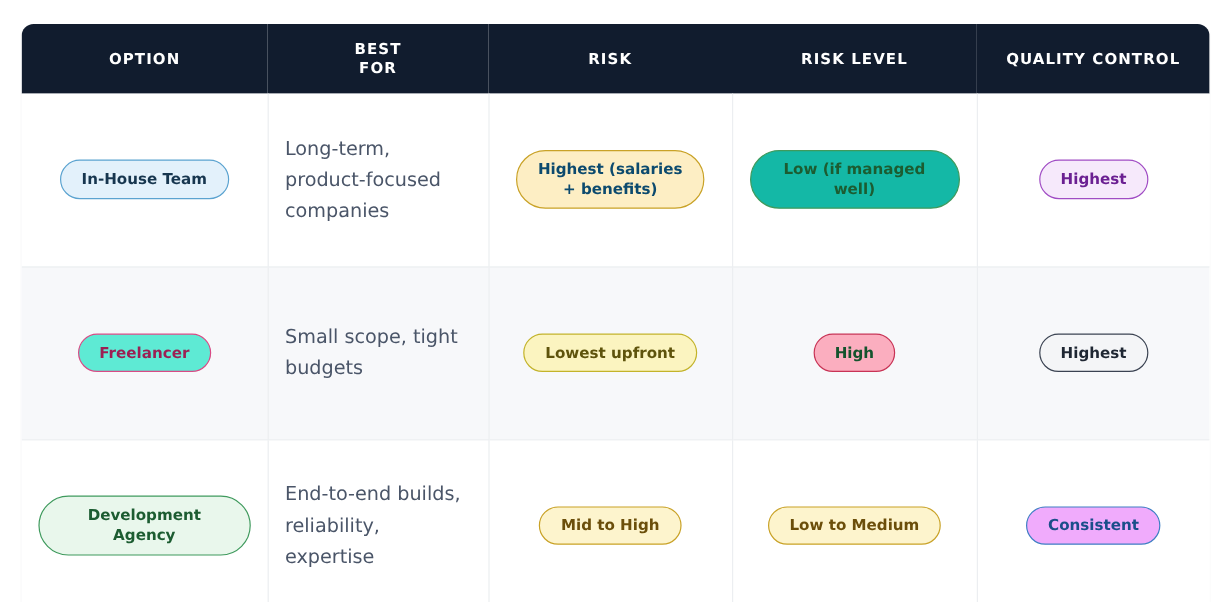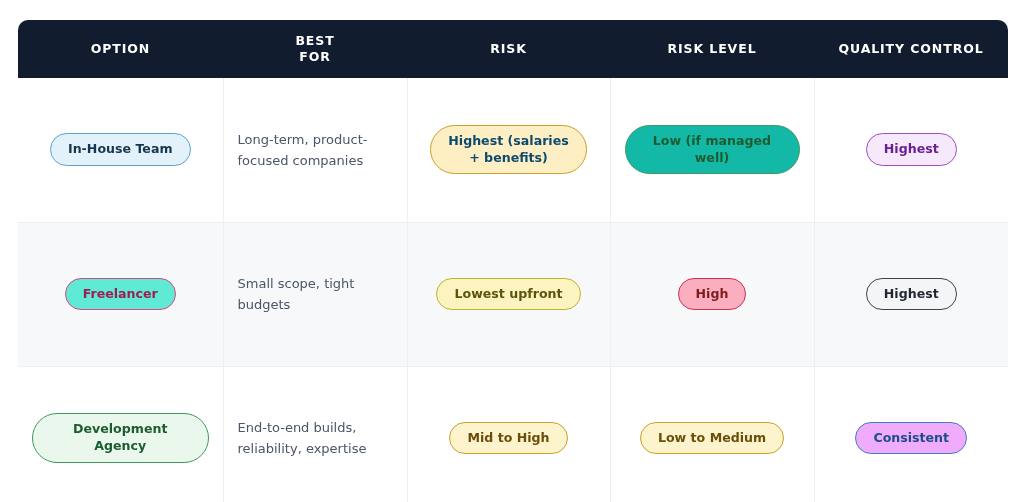--- a/index.html
+++ b/index.html
@@ -58,21 +58,21 @@
     border-right: 1px solid #eceef1;
     border-bottom: 1px solid #eceef1;
     box-sizing: border-box;
   }
   tbody td:last-child { border-right: 0; }
   tbody tr.row-even td { background: #f7f8fa; }
   tbody tr.row-odd  td { background: #ffffff; }
 
   td.bestfor {
     text-align: left;
-    font-size: 13px;
+    font-size: 16px;
     color: #4a5568;
     line-height: 1.62;
     font-weight: normal;
     padding-left: 14px;
   }
 
   .pill {
     display: inline-block;
     border-radius: 999px;
     border: 1.4px solid transparent;
@@ -83,21 +83,21 @@
     white-space: pre-line;
     text-align: center;
     box-sizing: border-box;
   }
   .pill.blue    { background:#e3f1fb; border-color:#5ba3d0; color:#17364f; }
   .pill.amber   { background:#fdeec4; border-color:#c9a227; color:#0c4a6e; }
   .pill.green   { background:#14b8a6; border-color:#3f9a5d; color:#1c5c31; }
   .pill.purple  { background:#f6e9fb; border-color:#a04cc4; color:#6b2092;text-align:center; }
   .pill.pink    { background:#5eead4; border-color:#d94a85; color:#9c1f53; }
   .pill.yellow  { background:#fbf4c0; border-color:#c3b32a; color:#5e530c; }
-  .pill.red     { background:#fbaebf; border-color:#c83355; color:#7f1d1d;text-align:right; }
+  .pill.red     { background:#fbaebf; border-color:#c83355; color:#14532d;text-align:right; }
   .pill.gray    { background:#f4f5f7; border-color:#3b4352; color:#1f2733; }
   .pill.cream   { background:#fdf4cd; border-color:#c9a227; color:#6b4e0a; }
   .pill.greenlt { background:#e9f7ec; border-color:#3f9a5d; color:#1c5c31; }
   .pill.bluelt  { background:#f0abfc; border-color:#3f7fc4; color:#1a4e8a; }
 
   .col-1 { width: 205px; }
   .col-2 { width: 184px; }
   .col-3 { width: 203px; }
   .col-4 { width: 204px; }
   .col-5 { width: 194px; }

